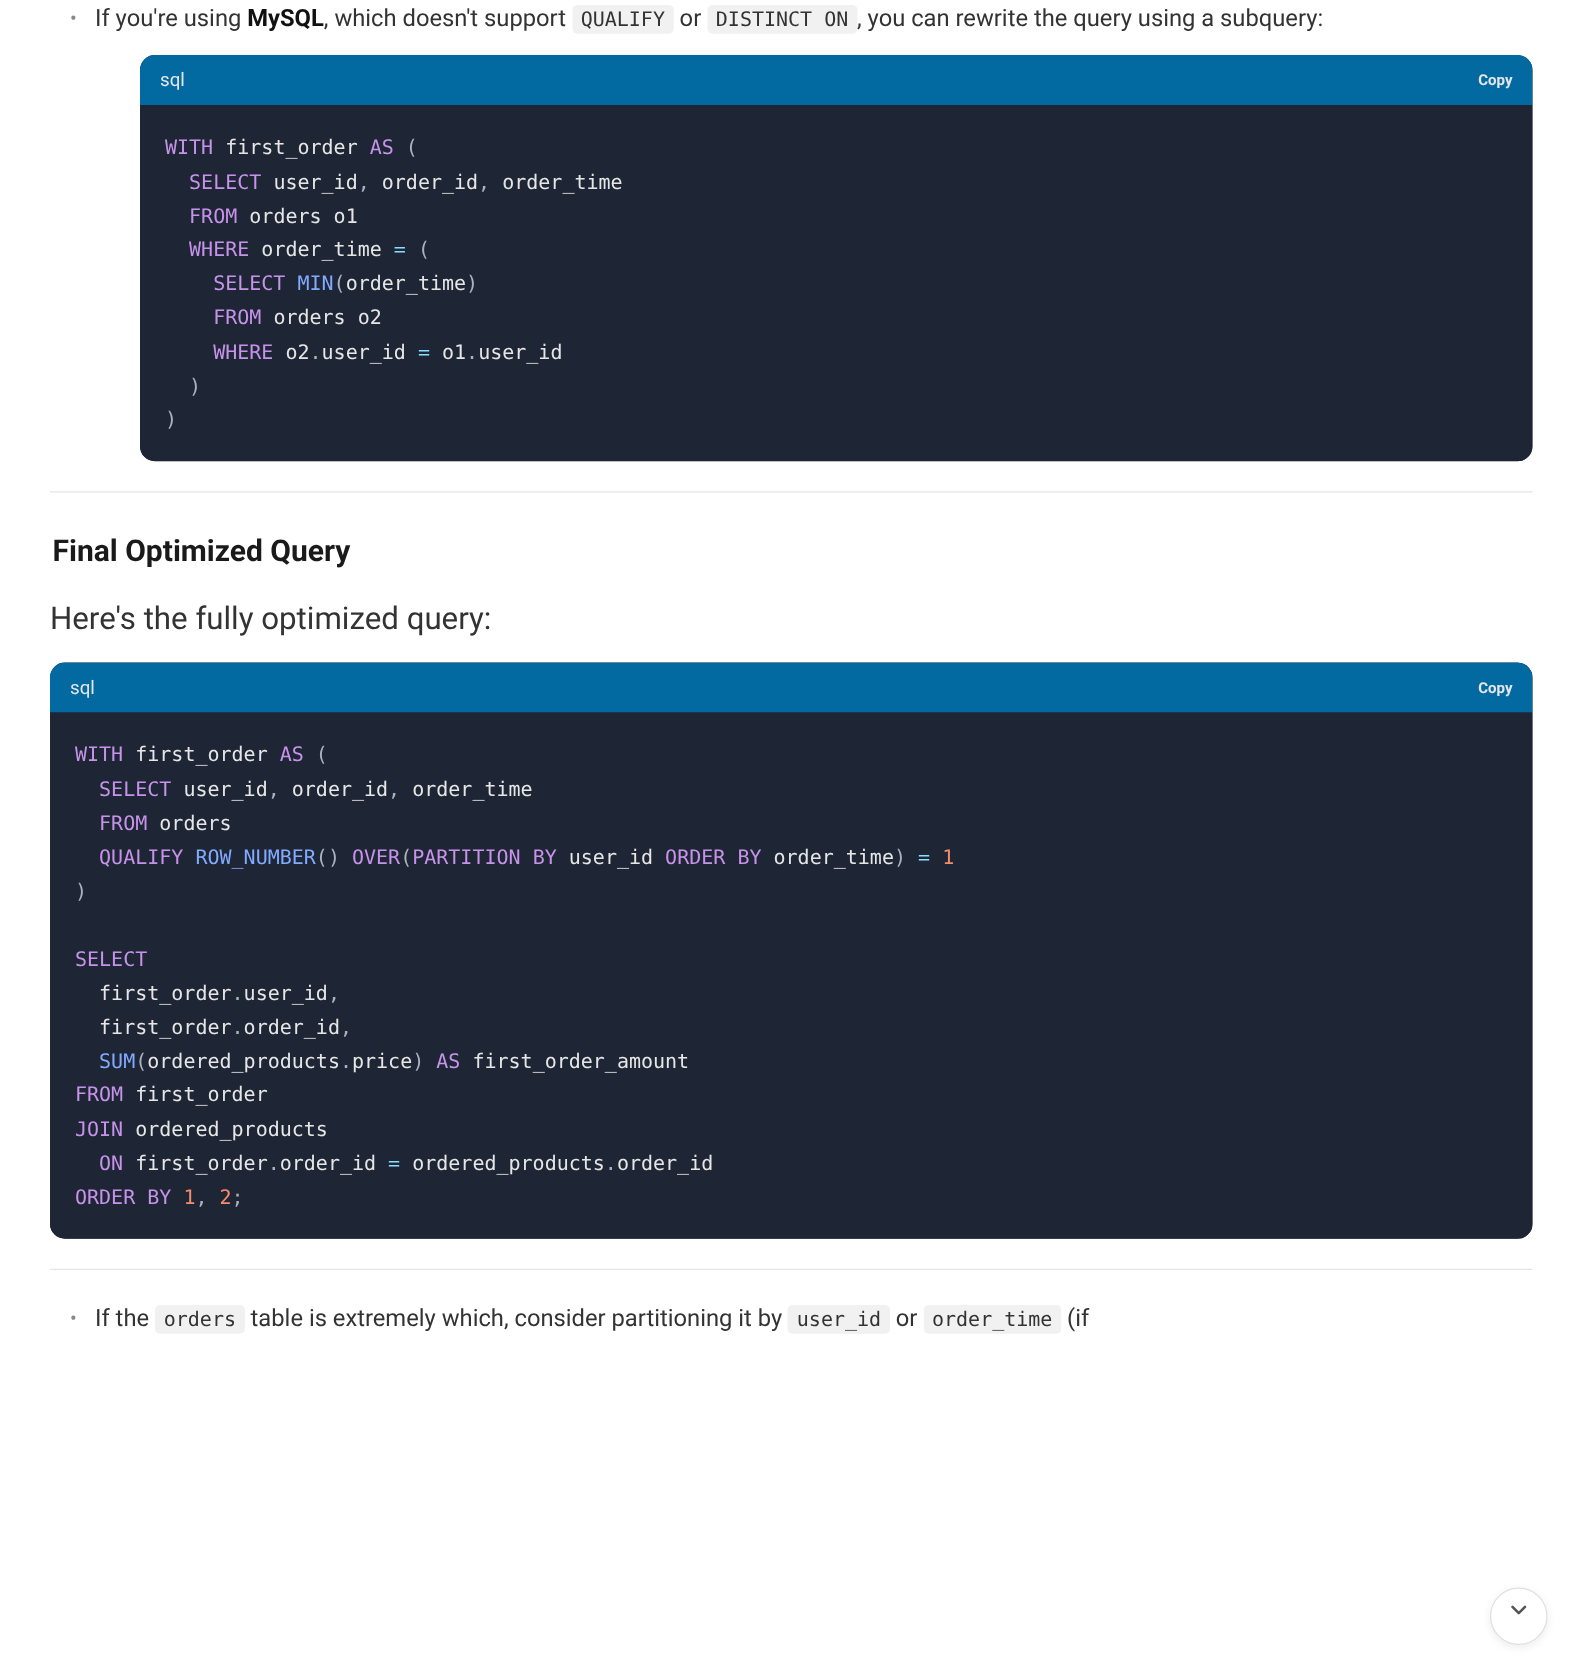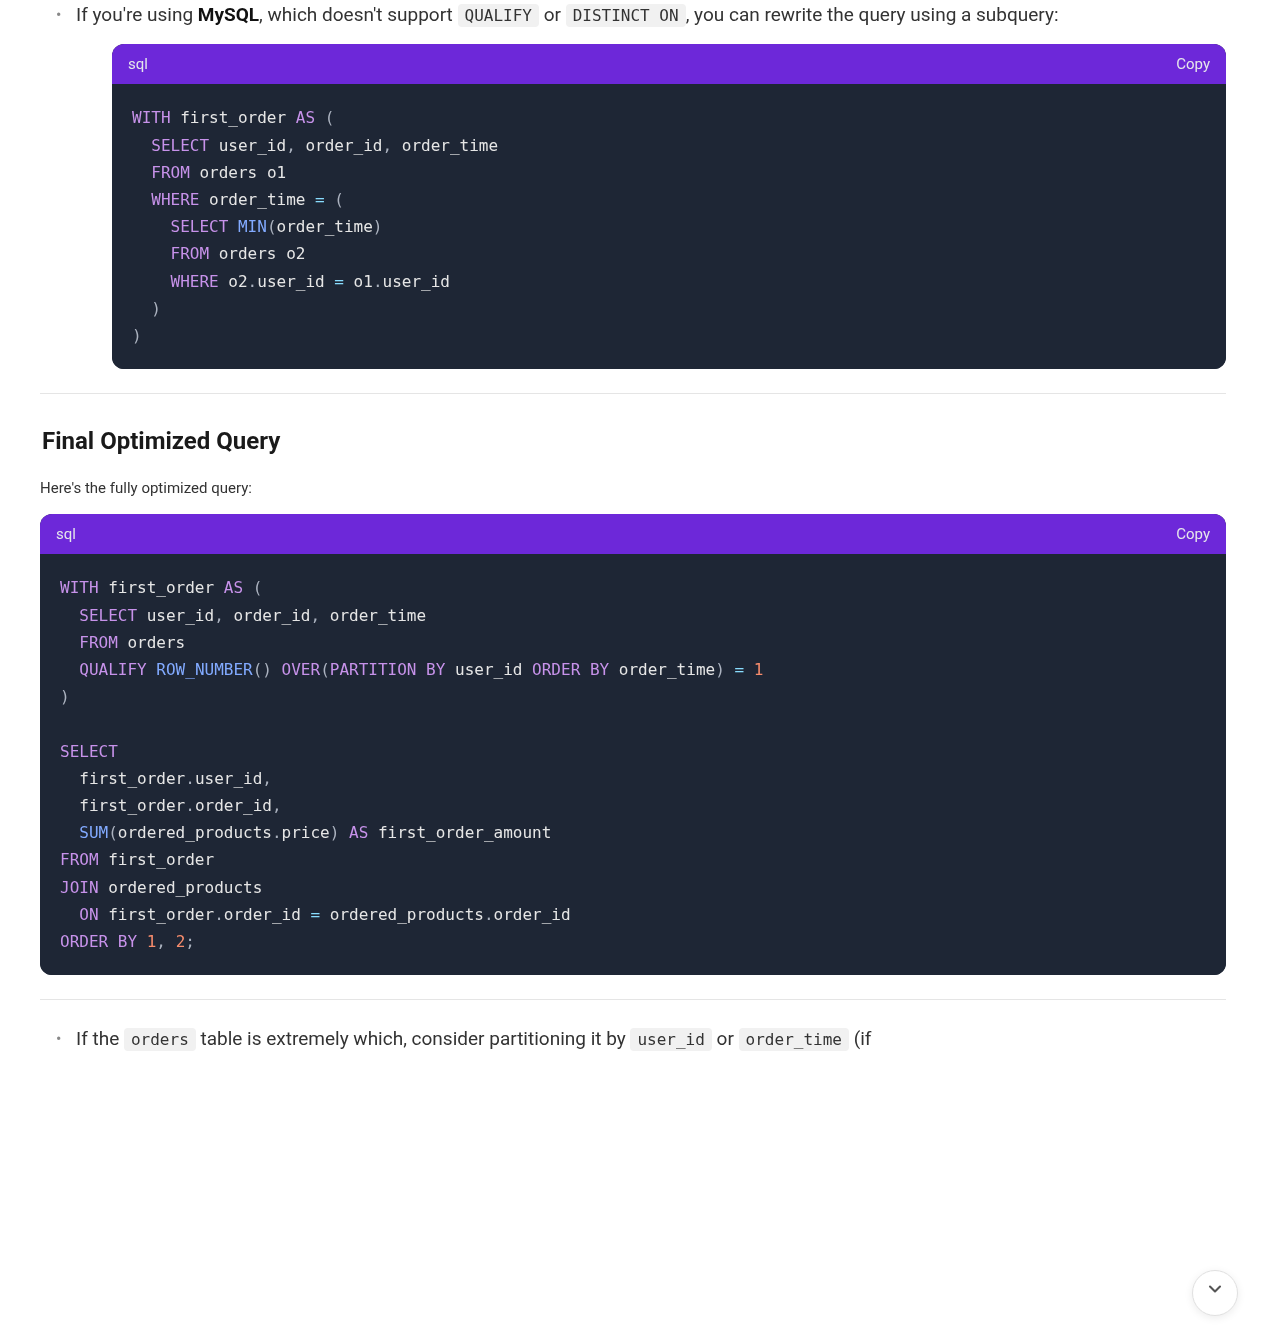--- a/index.html
+++ b/index.html
@@ -20,45 +20,45 @@
   }
   strong { font-weight: 700; color: #111; }
   code.inline {
     background: #f1f1f1; border-radius: 4px; padding: 2px 7px;
     font-family: ui-monospace, SFMono-Regular, Menlo, Consolas, monospace;
     font-size: 16px; color: #333;
   }
   .codeblock { border-radius: 12px; overflow: hidden; margin: 14px 0; background: #1e2635; }
   .codeblock.indented { margin-left: 36px; }
   .codeheader {
-    background: #6d28d9; display: flex; justify-content: space-between;
+    background: #0369a1; display: flex; justify-content: space-between;
     align-items: center; padding: 8px 16px; font-size: 15px; color: #e5e7eb;
   }
   .codebody {
     background: #1e2635; padding: 20px 20px;
     font-family: ui-monospace, SFMono-Regular, Menlo, Consolas, monospace;
     font-size: 16px; line-height: 1.7; color: #e6e6e6; white-space: pre; overflow-x: auto;
   }
   .kw { color: #c792ea; }    
   .fn { color: #82aaff; }    
   .id { color: #e6e6e6; }    
   .pn { color: #abb2bf; }    
   .op { color: #89ddff; }    
   .num { color: #f78c6c; }   
   hr { border: none; border-top: 1px solid #e5e5e5; margin: 24px 0; }
   h3 { font-size: 24px; font-weight: 700; color: #1a1a1a; margin: 28px 2px 16px; }
-  p { font-size: 15px; color: #333; margin: 14px 0; }
+  p { font-size: 25px; color: #333; margin: 14px 0; }
   .floatbtn {
     position: fixed; right: 28px; bottom: 28px; width: 46px; height: 46px;
     background: #fff; border: 1px solid #e0e0e0; border-radius: 50%;
     display: flex; align-items: center; justify-content: center;
     box-shadow: 0 2px 8px rgba(0,0,0,0.08); cursor: pointer;
   }
   .floatbtn svg { width: 20px; height: 20px; stroke: #555; }
-  .copybtn { cursor: pointer; color: #e5e7eb; font-size: 15px; }
+  .copybtn { cursor: pointer; color: #e5e7eb; font-size: 12px; font-weight: bold; }
 </style>
 </head>
 <body>
 
 <div class="content">
 
   <ul class="bullets">
     <li>
       <span>If you're using </span><strong>MySQL</strong><span>, which doesn't support </span><code class="inline">QUALIFY</code><span> or </span><code class="inline">DISTINCT ON</code><span>, you can rewrite the query using a subquery:</span>
 

